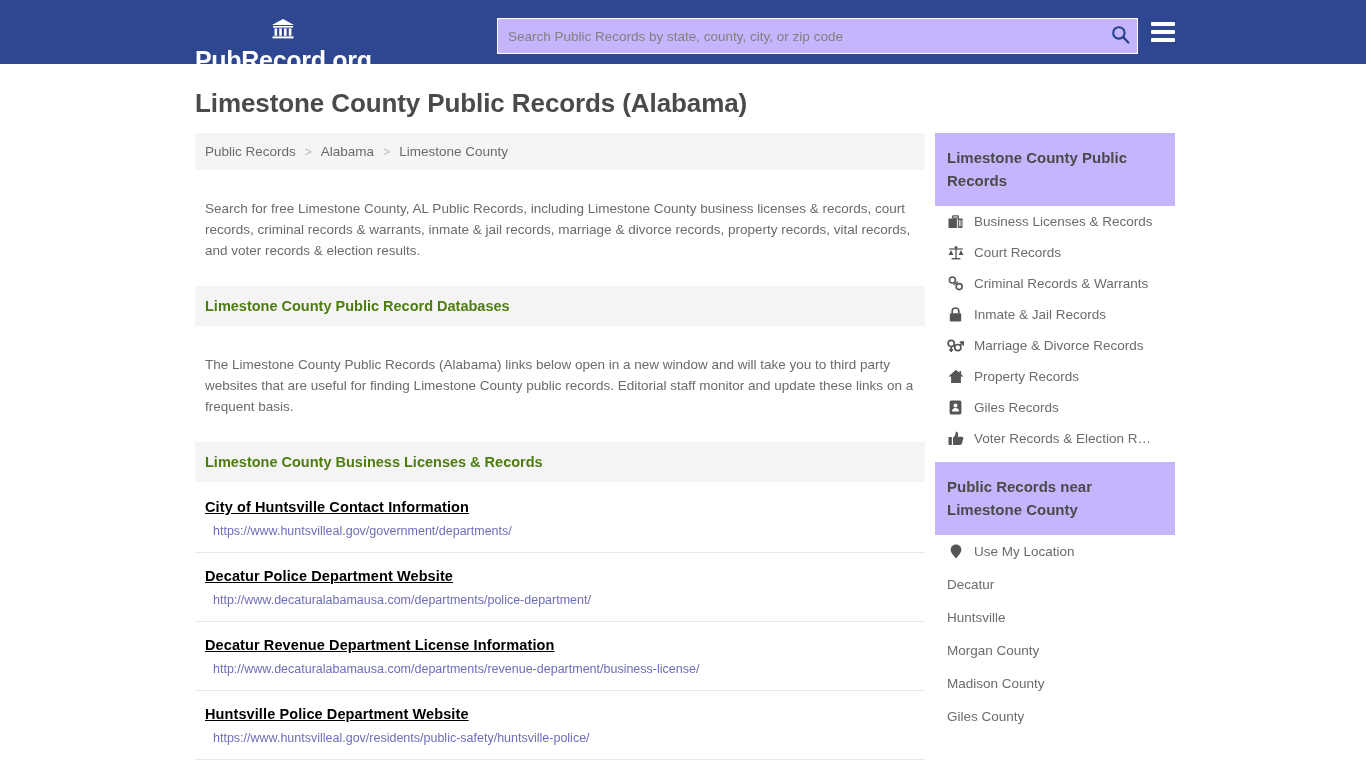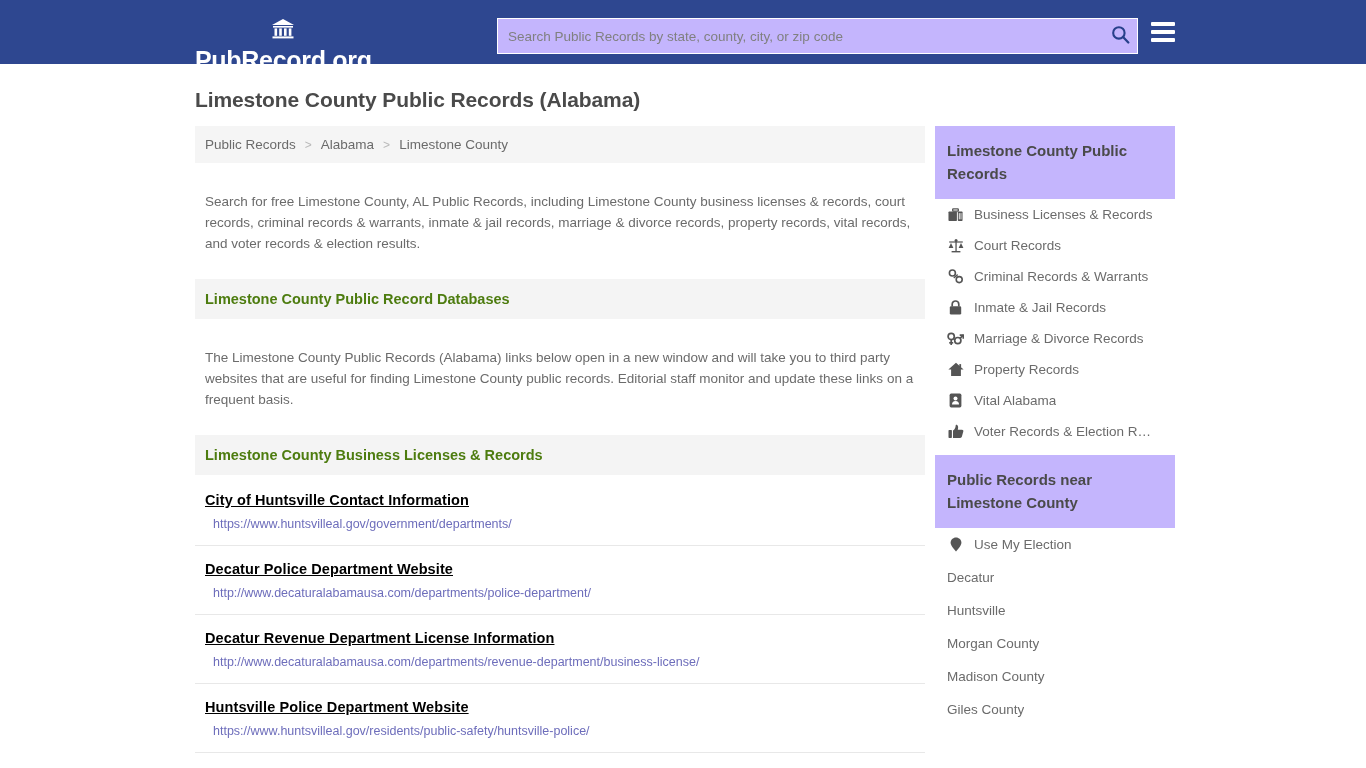--- a/index.html
+++ b/index.html
@@ -90,21 +90,21 @@
   }
 
   
   .page {
     width: 1366px;
     padding: 0;
   }
   .page-title {
     margin: 0;
     padding: 24px 0 14px 195px;
-    font-size: 21px;
+    font-size: 26px;
     font-weight: bold;
     color: #4a4a4a;
     letter-spacing: -0.1px;
   }
   .columns {
     display: flex;
     align-items: flex-start;
     padding-left: 195px;
   }
   .main-col { width: 730px; flex: 0 0 730px; }
@@ -397,21 +397,21 @@
 
           <li>
               <a class="side-item" href="#">
             <span class="ico">
               <svg width="13" height="15" viewBox="0 0 13 15" aria-hidden="true">
                 <rect x="0.6" y="0.6" width="11.8" height="13.8" rx="1.6" fill="#555"></rect>
                 <circle cx="6.5" cy="5.4" r="2" fill="#ffffff"></circle>
                 <path d="M3 11.6 a3.5 3.5 0 0 1 7 0 Z" fill="#ffffff"></path>
               </svg>
             </span>
-            <span class="lbl">Vital Alabama</span>
+            <span class="lbl">Giles Records</span>
           </a>
             </li>
 
           <li>
               <a class="side-item" href="#">
             <span class="ico">
               <svg width="16" height="15" viewBox="0 0 16 15" aria-hidden="true">
                 <rect x="0.5" y="6" width="3.4" height="8" rx="0.7" fill="#555"></rect>
                 <path d="M5 6.4 C6.6 5.4 7.6 3.8 7.6 1.9 C7.6 0.9 8.4 0.5 9.1 0.9 C9.9 1.4 10.3 2.5 10.1 4 L9.8 5.8 H14 C15 5.8 15.6 6.6 15.3 7.5 L13.9 12.6 C13.7 13.5 13 14 12.2 14 H5 Z" fill="#555"></path>
               </svg>
@@ -426,21 +426,21 @@
         <div class="side-head">Public Records near Limestone County</div>
         <ul class="side-list nearby-list">
 
           <li>
               <a class="side-item" href="#">
             <span class="ico">
               <svg width="12" height="15" viewBox="0 0 12 15" aria-hidden="true">
                 <path d="M6 0.6 C2.9 0.6 0.6 2.9 0.6 5.8 C0.6 9.3 6 14.4 6 14.4 C6 14.4 11.4 9.3 11.4 5.8 C11.4 2.9 9.1 0.6 6 0.6 Z" fill="#555"></path>
               </svg>
             </span>
-            <span class="lbl">Use My Election</span>
+            <span class="lbl">Use My Location</span>
           </a>
             </li>
 
           <li>
               <a class="side-item no-icon" href="#">
             <span class="lbl">Decatur</span>
           </a>
             </li>
 
           <li>

